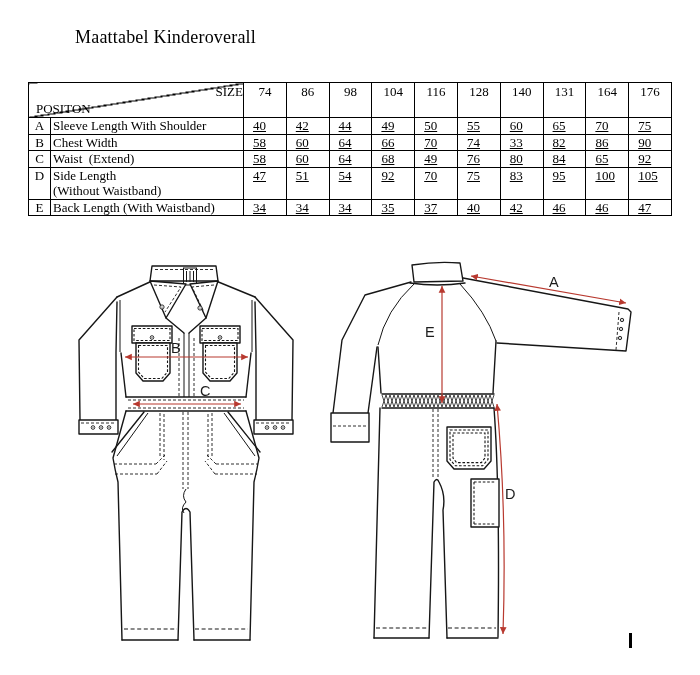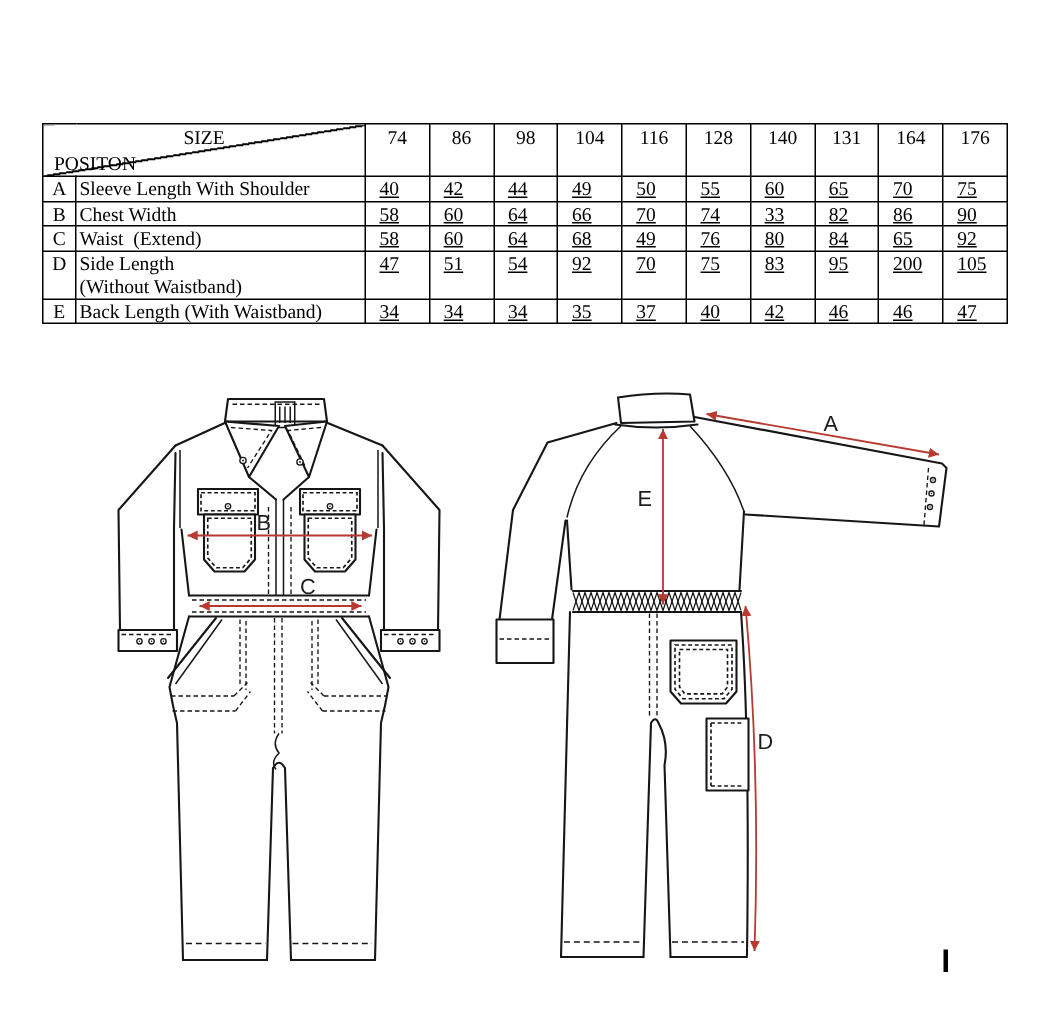--- a/index.html
+++ b/index.html
@@ -8,21 +8,21 @@
   .title{position:absolute;left:75px;top:27px;margin:0;font-size:18px;font-weight:400;
          letter-spacing:.2px;font-family:"Liberation Serif",serif;}
   table.size-table{position:absolute;left:28px;top:82px;width:644px;border-collapse:collapse;
         table-layout:fixed;font-size:13px;}
   .size-table th,.size-table td{border:1px solid #000;padding:0;font-weight:400;
         vertical-align:top;line-height:15.5px;}
   .size-table th.size-col{height:33px;text-align:center;padding-top:1px;}
   .size-table th.corner{position:relative;
         background:linear-gradient(to bottom right,transparent calc(50% - .7px),
                    #000 calc(50% - .7px),#000 calc(50% + .7px),transparent calc(50% + .7px));}
-  .corner-top{position:absolute;top:1px;left:0;right:0;text-align:center;}
+  .corner-top{position:absolute;top:1px;left:0;right:0;text-align:right;}
   .corner-bottom{position:absolute;bottom:1px;left:7px;}
   .size-table td{height:15px;}
   .size-table td.pos{text-align:center;}
   .size-table td.label{padding-left:2px;white-space:pre-wrap;}
   .size-table td.val{padding-left:9px;text-decoration:underline;}
   svg.diagram{position:absolute;left:0;top:0;}
   .ln{stroke:var(--line-color,#161616);fill:none;stroke-width:1.4;stroke-linejoin:round;stroke-linecap:round;}
   .lnf{stroke:var(--line-color,#161616);fill:#fff;stroke-width:1.4;stroke-linejoin:round;}
   .thin{stroke:var(--line-color,#161616);fill:none;stroke-width:1;}
   .st{stroke:var(--line-color,#161616);fill:none;stroke-width:.9;stroke-dasharray:3 2;}
@@ -32,20 +32,21 @@
   .dot{fill:var(--line-color,#161616);}
   .arrow{stroke:var(--arrow-color,#b8392f);stroke-width:1.2;fill:none;}
   .arrowhead{fill:var(--arrow-color,#b8392f);}
   .dlabel{font-family:"Liberation Sans",sans-serif;font-size:14.5px;fill:#1c1c1c;}
 </style>
 </head>
 <body>
 
 <div class="page">
 
+  <h1 class="title">Maattabel Kinderoverall</h1>
 
   <table class="size-table">
     <colgroup>
         <col style="width:22px">
         <col style="width:193px">
       </colgroup>
     <thead>
       <tr>
         <th class="corner" colspan="2">
           <span class="corner-top">SIZE</span>
@@ -111,21 +112,21 @@
           <td class="label">Side Length
 (Without Waistband)</td>
           <td class="val">47</td>
           <td class="val">51</td>
           <td class="val">54</td>
           <td class="val">92</td>
           <td class="val">70</td>
           <td class="val">75</td>
           <td class="val">83</td>
           <td class="val">95</td>
-          <td class="val">200</td>
+          <td class="val">100</td>
           <td class="val">105</td>
         </tr>
         <tr>
           <td class="pos">E</td>
           <td class="label">Back Length (With Waistband)</td>
           <td class="val">34</td>
           <td class="val">34</td>
           <td class="val">34</td>
           <td class="val">35</td>
           <td class="val">37</td>

